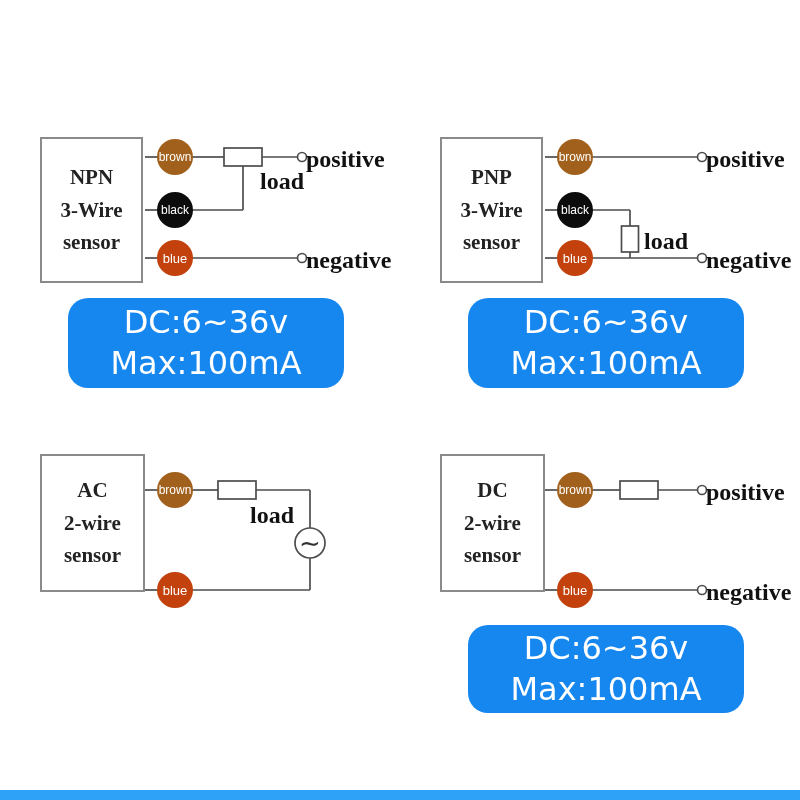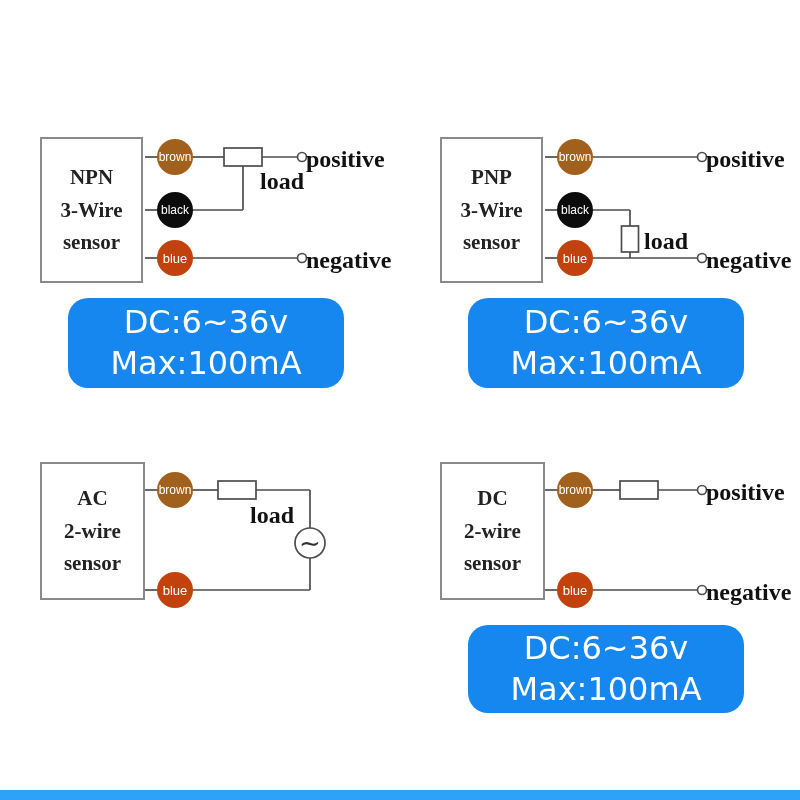--- a/index.html
+++ b/index.html
@@ -20,21 +20,21 @@
   .quad.left { left:0; }
   .quad.right { left:400px; }
 
   .wires { position:absolute; left:0; top:0; }
 
   .sensor-box { position:absolute; left:40px; border:2px solid #8a8a8a; background:#fff;
                 display:flex; flex-direction:column; align-items:center; justify-content:center;
                 font-family:"Liberation Serif", serif; font-weight:bold; font-size:21px;
                 color:#222; line-height:1.55; text-align:center; }
   .sensor-box.three { top:37px; width:103px; height:146px; }
-  .sensor-box.two   { top:32px; width:105px; height:138px; }
+  .sensor-box.two   { top:24px; width:105px; height:138px; }
 
   .node { position:absolute; width:36px; height:36px; border-radius:50%;
           display:flex; align-items:center; justify-content:center;
           color:#fff; font-size:12px; font-weight:normal; }
   .node.brown { background:#a2601d; }
   .node.black { background:#0c0c0c; }
   .node.blue  { background:#c2410c; font-size:13px; }
 
   .wire-label { position:absolute; font-family:"Liberation Serif", serif; font-weight:bold;
                 font-size:24px; color:#111; white-space:nowrap; }

